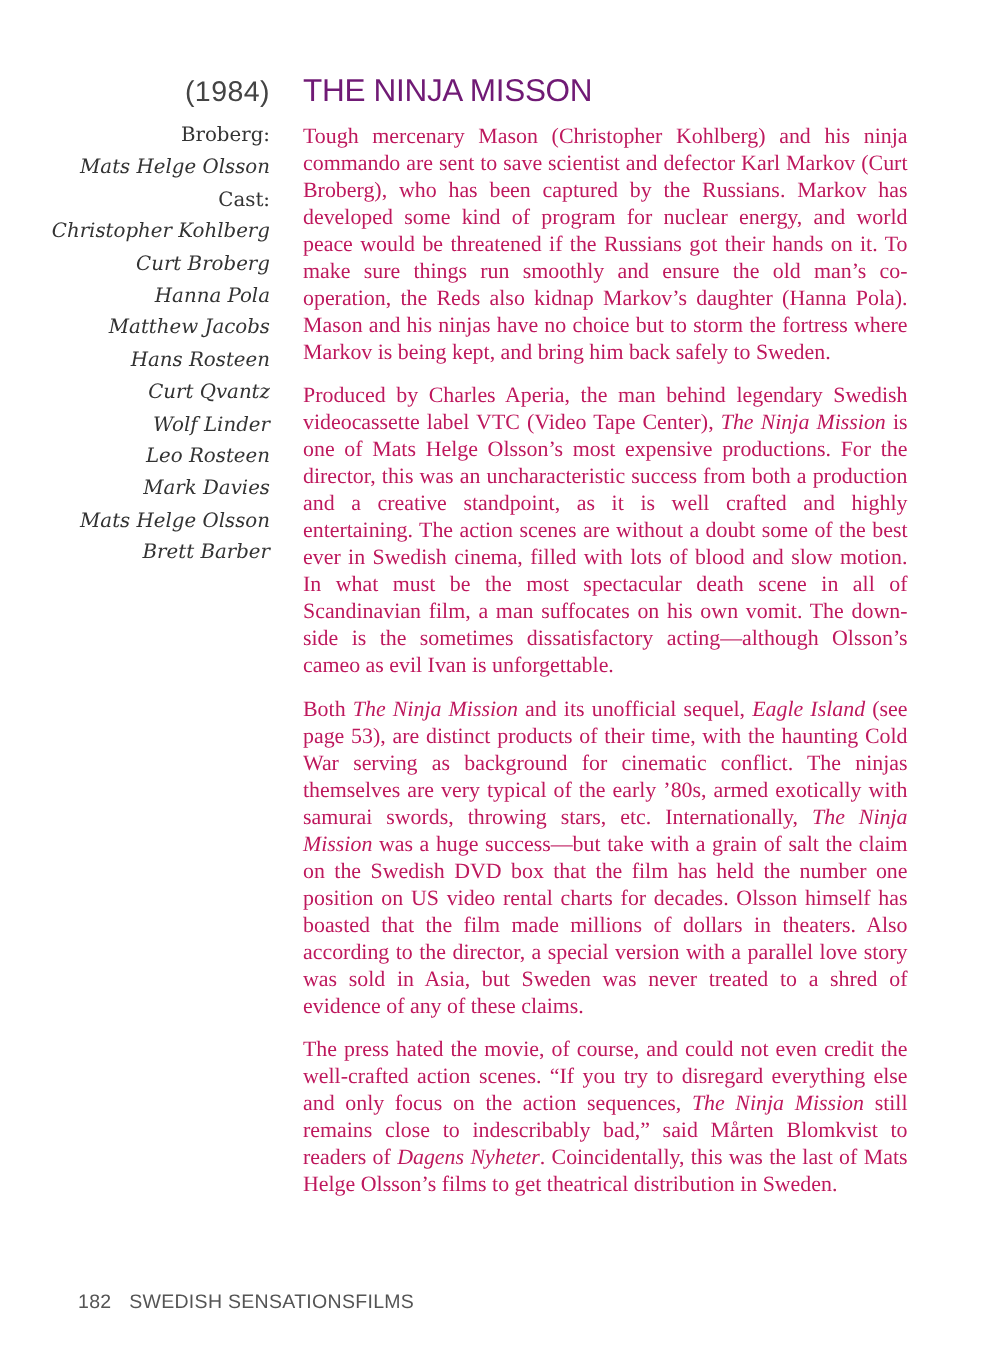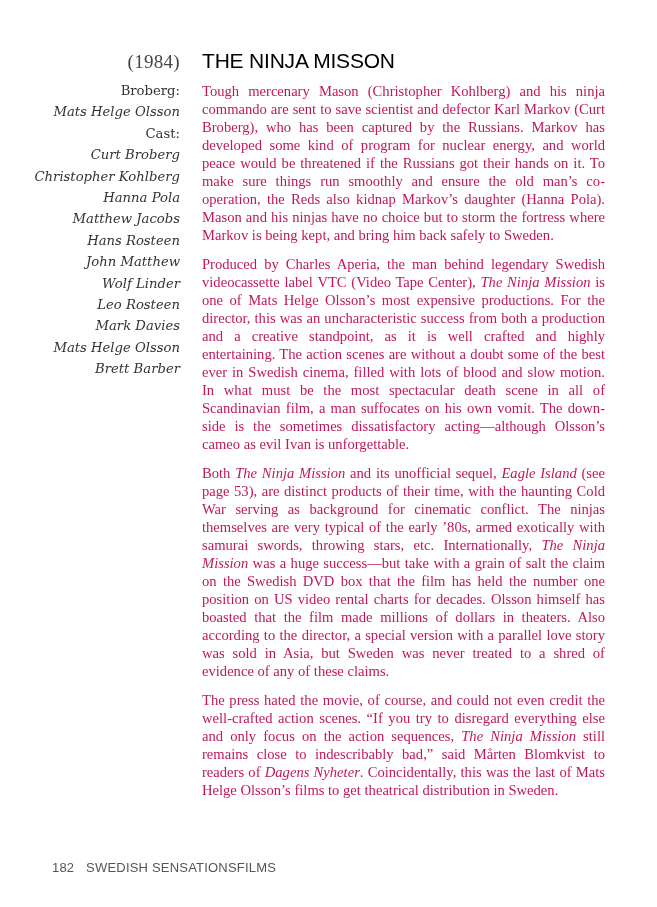--- a/index.html
+++ b/index.html
@@ -3,30 +3,30 @@
 <meta charset="utf-8">
 <style>
   html, body { margin: 0; padding: 0; background: #ffffff; }
   body { width: 657px; height: 907px; position: relative; overflow: hidden; color: #222; }
   .sidebar {
     position: absolute; left: 0; top: 48px; width: 180px;
     text-align: right; font-family: "DejaVu Serif", serif; font-size: 13.2px;
     color: #333;
   }
   .year {
-    font-family: Liberation Serif, serif; font-size: 19px; color: #444;
+    font-family: Liberation Sans, sans-serif; font-size: 19px; color: #444;
     line-height: 28px; margin-bottom: 4px; letter-spacing: 0.3px;
   }
   .sidebar .line { line-height: 21.4px; white-space: nowrap; }
   .sidebar .it { font-style: italic; }
   .main {
     position: absolute; left: 202px; top: 46px; width: 403px;
   }
   .title {
-    font-family: "Liberation Sans", sans-serif; font-size: 21px; color: #000000;
+    font-family: "Liberation Sans", sans-serif; font-size: 21px; color: #701a75;
     line-height: 30px; margin: 0 0 6px 0; letter-spacing: -0.2px; font-weight: normal;
   }
   .para {
     font-family: "Liberation Serif", serif; font-size: 14.6px; line-height: 18px;
     text-align: justify; color: #be185d; margin: 0 0 11px 0; hyphens: manual;
   }
   .para i { font-style: italic; }
   .footer {
     position: absolute; left: 52px; top: 860px;
     font-family: "Liberation Sans", sans-serif; font-size: 13px; color: #555;
@@ -37,26 +37,26 @@
 </style>
 </head>
 <body>
 
 <div class="sidebar">
   <div class="year">(1984)</div>
   <div class="line">Broberg:</div>
   <div class="line it">Mats Helge Olsson</div>
   <div class="line">Cast:</div>
   <div id="cast-list">
+      <div class="line it">Christopher Kohlberg</div>
       <div class="line it">Curt Broberg</div>
-      <div class="line it">Christopher Kohlberg</div>
       <div class="line it">Hanna Pola</div>
       <div class="line it">Matthew Jacobs</div>
       <div class="line it">Hans Rosteen</div>
-      <div class="line it">John Matthew</div>
+      <div class="line it">Curt Qvantz</div>
       <div class="line it">Wolf Linder</div>
       <div class="line it">Leo Rosteen</div>
       <div class="line it">Mark Davies</div>
       <div class="line it">Mats Helge Olsson</div>
       <div class="line it">Brett Barber</div>
     </div>
 </div>
 
 <div class="main">
   <h1 class="title">THE NINJA MISSON</h1>

